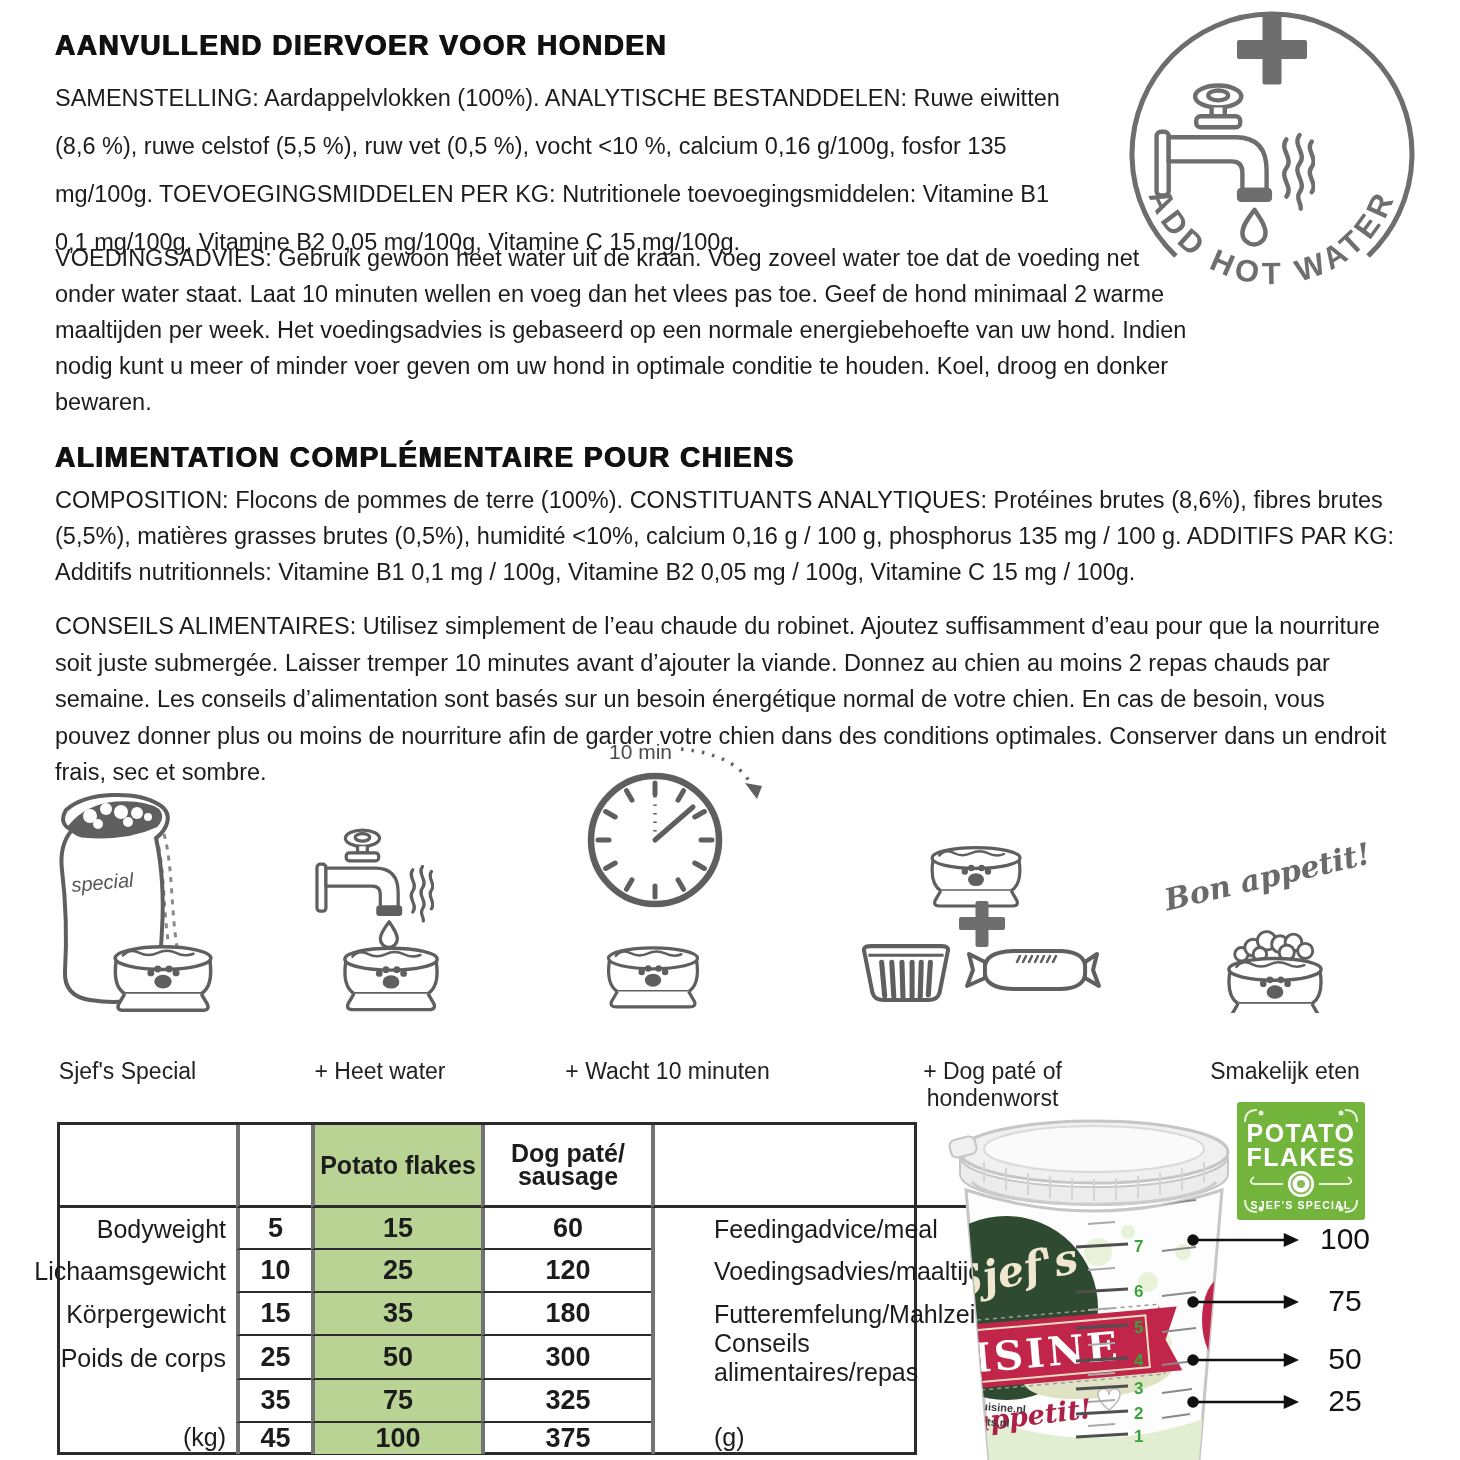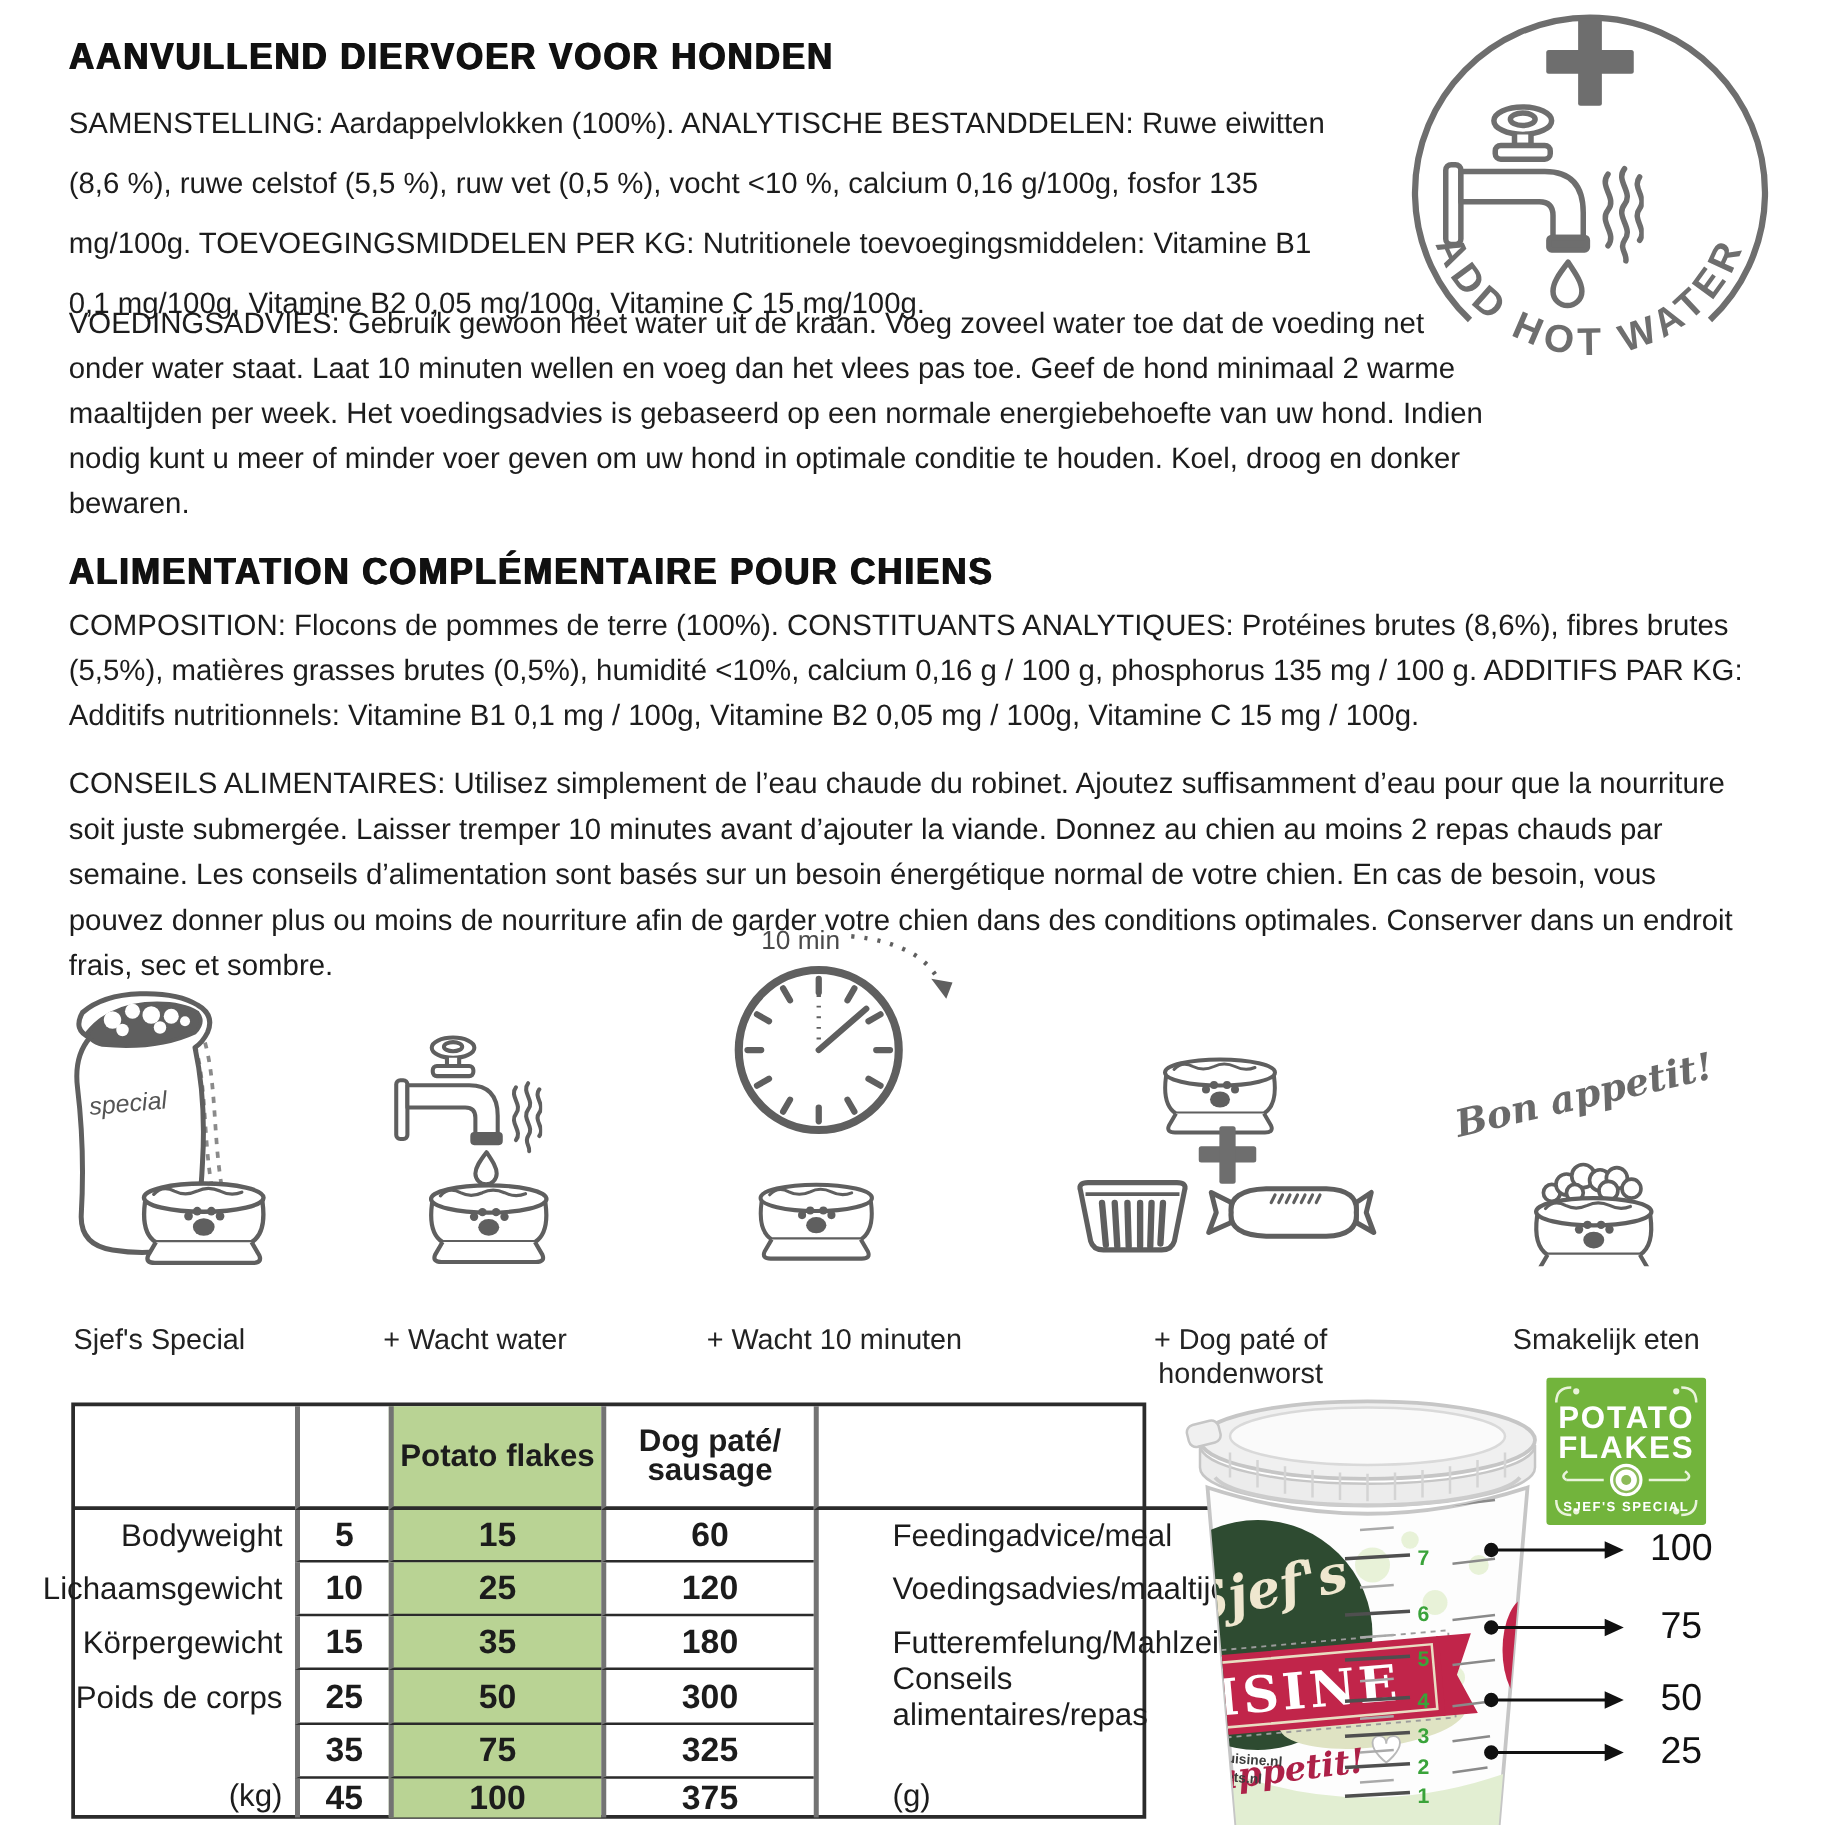--- a/index.html
+++ b/index.html
@@ -197,21 +197,21 @@
       <line x1="94" y1="18" x2="97" y2="12"></line>
     </g>
   </svg>
 
   <div class="abs script" style="left:1162px;top:858px;width:220px;font-size:30px;transform:rotate(-13deg)">Bon appetit!</div>
   <svg class="abs" style="left:1216px;top:914px;color:#5f5f5f" width="118" height="99" viewBox="0 -18 140 118">
       <use href="#sym-bowl-full"></use>
     </svg>
 
   <div class="abs caption" style="left:40px;top:1058px;width:175px">Sjef's Special</div>
-  <div class="abs caption" style="left:280px;top:1058px;width:200px">+ Wacht water</div>
+  <div class="abs caption" style="left:280px;top:1058px;width:200px">+ Heet water</div>
   <div class="abs caption" style="left:555px;top:1058px;width:225px">+ Wacht 10 minuten</div>
   <div class="abs caption" style="left:855px;top:1058px;width:275px">+ Dog paté of hondenworst</div>
   <div class="abs caption" style="left:1195px;top:1058px;width:180px">Smakelijk eten</div>
 
   <div class="tbl">
     <div class="th"></div>
     <div class="th bl"></div>
     <div class="th bl green" style="font-size:25px">Potato flakes</div>
     <div class="th bl" style="font-size:25px;line-height:23px;padding:0 26px;text-align:center">Dog paté/ sausage</div>
     <div class="th bl"></div>

